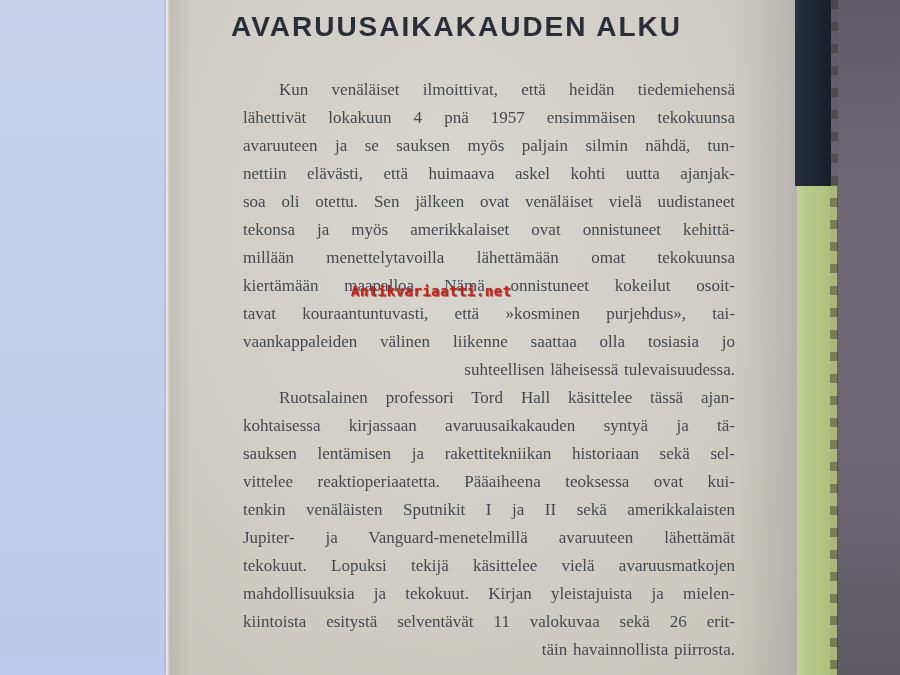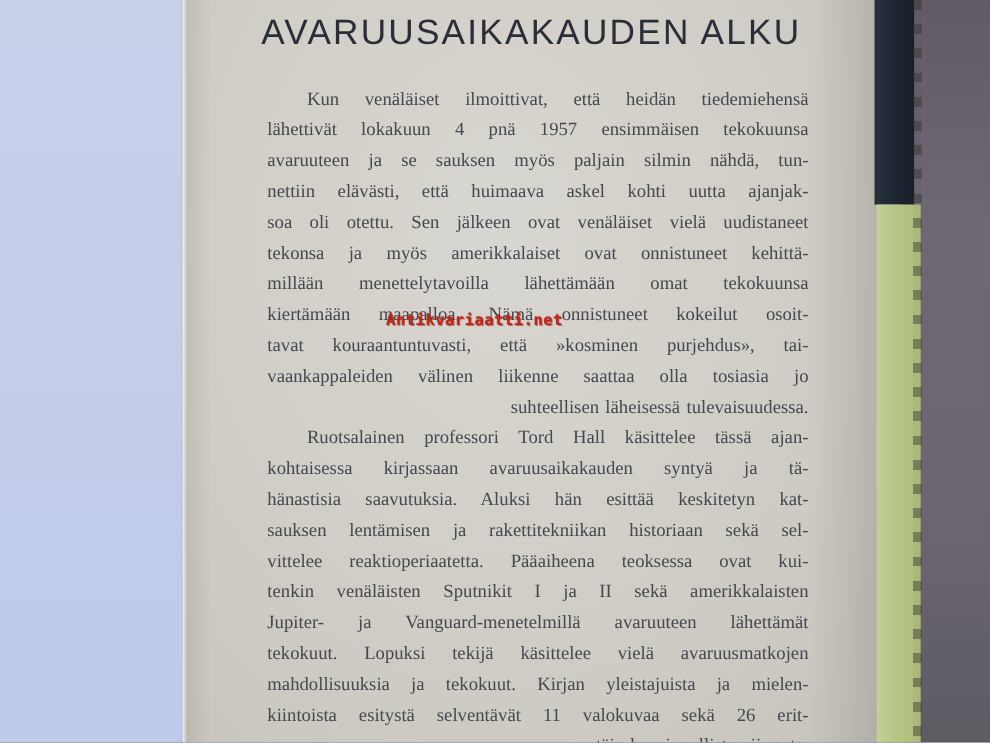--- a/index.html
+++ b/index.html
@@ -43,22 +43,22 @@
     position:absolute;left:830px;top:0;width:8px;height:675px;
     background:repeating-linear-gradient(180deg,
       rgba(47,45,38,.55) 0px, rgba(47,45,38,.55) 9px,
       rgba(47,45,38,.05) 9px, rgba(47,45,38,.05) 22px);
     opacity:.8;
   }
   .jacket-inner{position:absolute;left:0;top:0;width:632px;height:675px;
     padding:0 63px 0 77px;box-sizing:border-box;}
   .title{
     margin:11px 0 0 -12px;height:36px;
-    font-family:"Liberation Sans", sans-serif;font-weight:400;
-    font-size:32px;letter-spacing:2px;text-align:center;
+    font-family:"Liberation Sans", sans-serif;font-weight:700;
+    font-size:28px;letter-spacing:2px;
     color:#2a2e38;white-space:nowrap;
   }
   .text-block{margin-top:29px;width:492px;color:#45494f;
     font-size:17px;word-spacing:1.5px;}
   .line{height:28px;line-height:28px;white-space:nowrap;}
   .jst{text-align:justify;text-align-last:justify;white-space:normal;}
   .last{text-align:right;}
   .ind{text-indent:36px;}
   .watermark{
     position:absolute;left:351px;top:283px;
@@ -84,21 +84,20 @@
         <div class="line jst">nettiin elävästi, että huimaava askel kohti uutta ajanjak-</div>
         <div class="line jst">soa oli otettu. Sen jälkeen ovat venäläiset vielä uudistaneet</div>
         <div class="line jst">tekonsa ja myös amerikkalaiset ovat onnistuneet kehittä-</div>
         <div class="line jst">millään menettelytavoilla lähettämään omat tekokuunsa</div>
         <div class="line jst">kiertämään maapalloa. Nämä onnistuneet kokeilut osoit-</div>
         <div class="line jst">tavat kouraantuntuvasti, että »kosminen purjehdus», tai-</div>
         <div class="line jst">vaankappaleiden välinen liikenne saattaa olla tosiasia jo</div>
         <div class="line last">suhteellisen läheisessä tulevaisuudessa.</div>
         <div class="line jst ind">Ruotsalainen professori Tord Hall käsittelee tässä ajan-</div>
         <div class="line jst">kohtaisessa kirjassaan avaruusaikakauden syntyä ja tä-</div>
-        <div class="line jst">hänastisia saavutuksia. Aluksi hän esittää keskitetyn kat-</div>
         <div class="line jst">sauksen lentämisen ja rakettitekniikan historiaan sekä sel-</div>
         <div class="line jst">vittelee reaktioperiaatetta. Pääaiheena teoksessa ovat kui-</div>
         <div class="line jst">tenkin venäläisten Sputnikit I ja II sekä amerikkalaisten</div>
         <div class="line jst">Jupiter- ja Vanguard-menetelmillä avaruuteen lähettämät</div>
         <div class="line jst">tekokuut. Lopuksi tekijä käsittelee vielä avaruusmatkojen</div>
         <div class="line jst">mahdollisuuksia ja tekokuut. Kirjan yleistajuista ja mielen-</div>
         <div class="line jst">kiintoista esitystä selventävät 11 valokuvaa sekä 26 erit-</div>
         <div class="line last">täin havainnollista piirrosta.</div>
       </div>
     </div>

